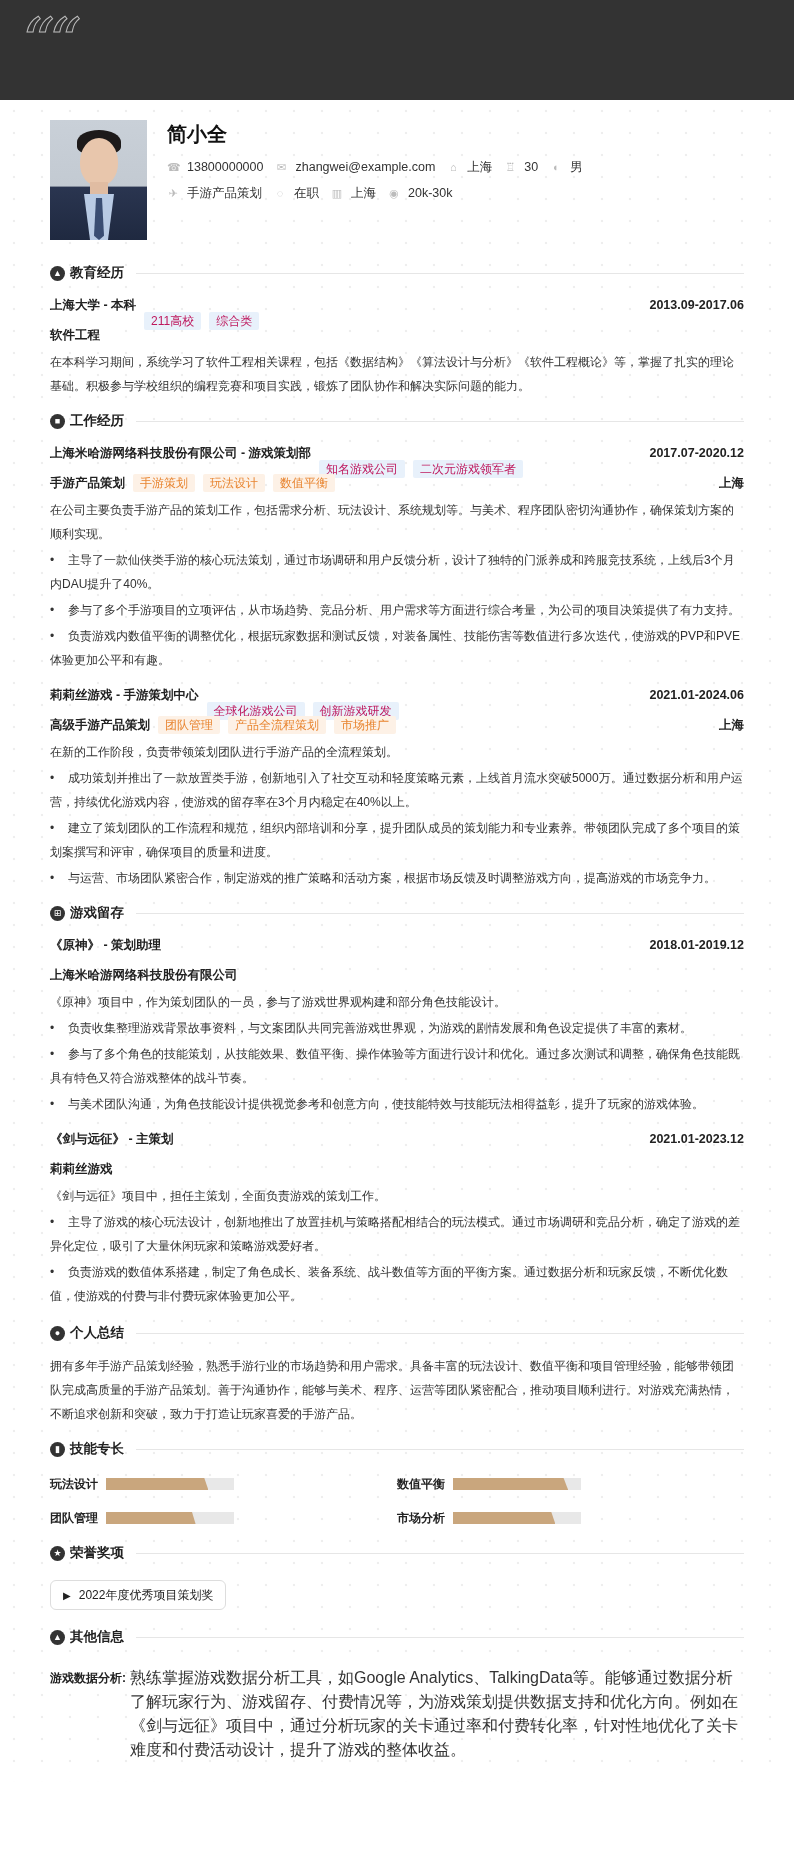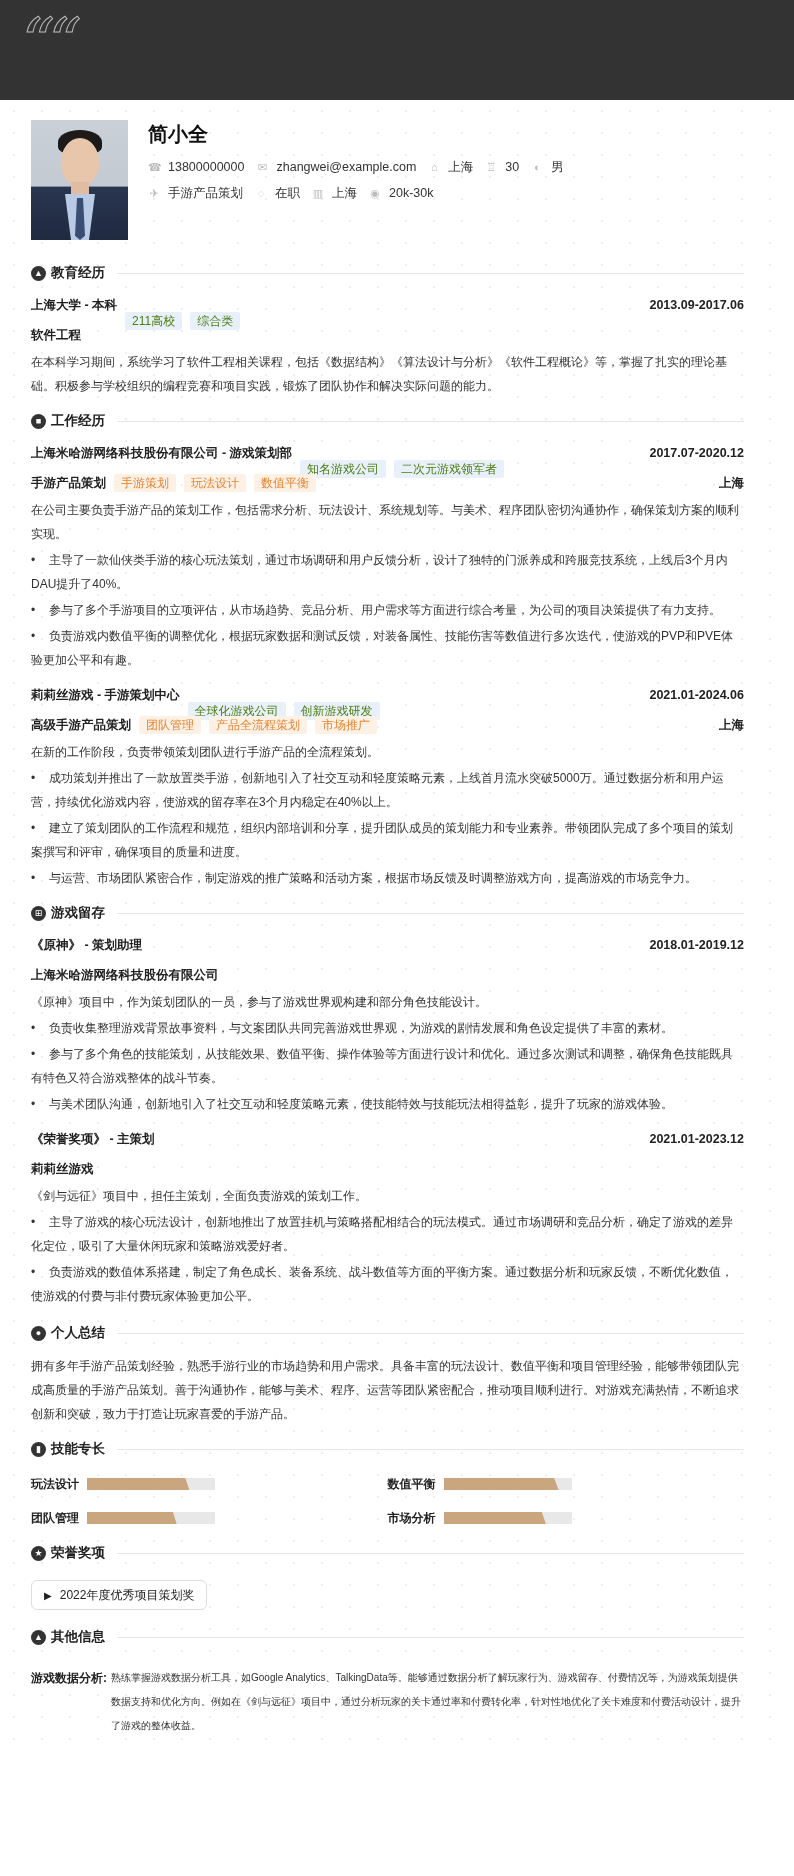--- a/index.html
+++ b/index.html
@@ -1,20 +1,20 @@
 <!DOCTYPE html>
 <html><head>
 <meta charset="utf-8">
 <style>
   * { box-sizing: border-box; margin: 0; padding: 0; }
   html, body { width: 794px; background: #ffffff; }
   body { font-family: "Liberation Sans", "DejaVu Sans", sans-serif; color: #222; font-size: 12px; }
   .topbar { height: 100px; background: #333333; position: relative; }
   .quote-mark { position: absolute; left: 22px; top: 10px; font-family: "DejaVu Serif", serif; font-size: 64px; line-height: 1; color: transparent; -webkit-text-stroke: 1px #bbbbbb; font-style: italic; letter-spacing: -6px; }
-  .page { position: relative; padding: 0 50px 20px 31px; background-image: radial-gradient(circle, #eeeeee 1.2px, transparent 1.6px); background-size: 28px 22px; background-position: 0 0; }
+  .page { position: relative; padding: 0 50px 20px 50px; background-image: radial-gradient(circle, #eeeeee 1.2px, transparent 1.6px); background-size: 28px 22px; background-position: 0 0; }
   .header-wrap { height: 150px; padding-top: 20px; display: flex; }
   .photo { width: 97px; height: 120px; background: linear-gradient(180deg, #c9d0d8 0%, #c3cad2 55%, #2a3550 56%, #1f2940 100%); position: relative; overflow: hidden; flex-shrink: 0; }
   .photo .head { position: absolute; left: 30px; top: 18px; width: 38px; height: 48px; border-radius: 50% 50% 46% 46%; background: #e8c6ac; }
   .photo .hair { position: absolute; left: 27px; top: 10px; width: 44px; height: 24px; border-radius: 50% 50% 30% 30%; background: #1d1a1a; }
   .photo .neck { position: absolute; left: 40px; top: 62px; width: 18px; height: 16px; background: #e0bca2; }
   .photo .shirt { position: absolute; left: 34px; top: 74px; width: 30px; height: 46px; background: #b9cbe4; clip-path: polygon(0 0, 100% 0, 80% 100%, 20% 100%); }
   .photo .tie { position: absolute; left: 44px; top: 78px; width: 10px; height: 42px; background: #3a4d72; clip-path: polygon(20% 0, 80% 0, 100% 90%, 50% 100%, 0 90%); }
   .info { margin-left: 20px; }
   .name { font-size: 20px; font-weight: bold; color: #111; margin-top: 0px; height: 34px; line-height: 28px; }
   .meta-row { display: flex; align-items: center; height: 26px; font-size: 12.5px; color: #333; }
@@ -22,38 +22,38 @@
   .meta-icon { width: 12px; height: 12px; color: #bbb; font-size: 11px; line-height: 12px; text-align: center; margin-right: 8px; }
   .section { margin-top: 0; }
   .section-title { display: flex; align-items: center; height: 34px; margin-top: 6px; }
   .section-icon { width: 15px; height: 15px; border-radius: 50%; background: #333; color: #fff; font-size: 9px; line-height: 15px; text-align: center; margin-right: 5px; flex-shrink: 0; }
   .section-label { font-size: 13.5px; font-weight: bold; color: #222; margin-right: 12px; white-space: nowrap; }
   .section-line { flex: 1; height: 1px; background: #e6e6e6; }
   .row { display: flex; align-items: center; justify-content: space-between; height: 30px; gap: 24px; }
   .row-left { display: flex; align-items: center; }
   .strong { font-weight: bold; font-size: 12.5px; color: #222; }
   .tag { display: inline-block; padding: 0 7px; height: 18px; line-height: 18px; font-size: 12px; border-radius: 2px; margin-left: 8px; }
-  .tag-blue { background: #e8f1fb; color: #4d7c0f; margin-top: 32px; }
+  .tag-blue { background: #e8f1fb; color: #be185d; margin-top: 32px; }
   .tag-orange { background: #fdf1e6; color: #e8842f; }
   .date { font-weight: bold; font-size: 12.5px; color: #222; }
   .para { font-size: 12px; line-height: 24px; color: #333; }
   ul.bullets { list-style: none; }
   ul.bullets li { position: relative; padding-left: 0; font-size: 12px; line-height: 24px; color: #333; margin-top: 2px; text-indent: 18px; }
   ul.bullets li::before { content: "•"; position: absolute; left: 0; top: 0; text-indent: 0; color: #333; font-size: 12px; }
   .block-gap { height: 8px; }
   .skills { display: grid; grid-template-columns: 1fr 1fr; row-gap: 10px; padding-top: 6px; }
   .skill { display: flex; align-items: center; height: 24px; }
   .skill-label { font-size: 12px; font-weight: bold; width: 56px; color: #222; }
   .skill-track { width: 128px; height: 12px; background: #e8e8e8; position: relative; }
   .skill-fill { position: absolute; left: 0; top: 0; height: 12px; background: #c9a67d; clip-path: polygon(0 0, 96% 0, 100% 100%, 0 100%); }
   .award { display: inline-flex; align-items: center; height: 30px; padding: 0 12px; border: 1px solid #dddddd; border-radius: 6px; margin-top: 10px; font-size: 12px; color: #222; background: #fff; }
   .award-icon { font-size: 10px; margin-right: 8px; color: #222; }
   .other-row { display: flex; padding-top: 12px; }
   .other-label { font-weight: bold; font-size: 12px; line-height: 24px; white-space: nowrap; width: 80px; flex-shrink: 0; }
-  .other-text { font-size: 10px; line-height: 24px; color: #333; }
+  .other-text { font-size: 16px; line-height: 24px; color: #333; }
 </style>
 </head>
 <body>
 
 <div class="topbar">
   <div class="quote-mark">““</div>
 </div>
 
 <div class="page">
 
@@ -202,27 +202,27 @@
         <span class="strong">《原神》 - 策划助理</span>
         <span class="date">2018.01-2019.12</span>
       </div>
       <div class="row">
         <span class="strong">上海米哈游网络科技股份有限公司</span>
       </div>
       <p class="para">《原神》项目中，作为策划团队的一员，参与了游戏世界观构建和部分角色技能设计。</p>
       <ul class="bullets">
         <li>负责收集整理游戏背景故事资料，与文案团队共同完善游戏世界观，为游戏的剧情发展和角色设定提供了丰富的素材。</li>
         <li>参与了多个角色的技能策划，从技能效果、数值平衡、操作体验等方面进行设计和优化。通过多次测试和调整，确保角色技能既具有特色又符合游戏整体的战斗节奏。</li>
-        <li>与美术团队沟通，创新地引入了社交互动和轻度策略元素，使技能特效与技能玩法相得益彰，提升了玩家的游戏体验。</li>
+        <li>与美术团队沟通，为角色技能设计提供视觉参考和创意方向，使技能特效与技能玩法相得益彰，提升了玩家的游戏体验。</li>
       </ul>
     </div>
     <div class="block-gap"></div>
     <div>
       <div class="row">
-        <span class="strong">《荣誉奖项》 - 主策划</span>
+        <span class="strong">《剑与远征》 - 主策划</span>
         <span class="date">2021.01-2023.12</span>
       </div>
       <div class="row">
         <span class="strong">莉莉丝游戏</span>
       </div>
       <p class="para">《剑与远征》项目中，担任主策划，全面负责游戏的策划工作。</p>
       <ul class="bullets">
         <li>主导了游戏的核心玩法设计，创新地推出了放置挂机与策略搭配相结合的玩法模式。通过市场调研和竞品分析，确定了游戏的差异化定位，吸引了大量休闲玩家和策略游戏爱好者。</li>
         <li>负责游戏的数值体系搭建，制定了角色成长、装备系统、战斗数值等方面的平衡方案。通过数据分析和玩家反馈，不断优化数值，使游戏的付费与非付费玩家体验更加公平。</li>
       </ul>

